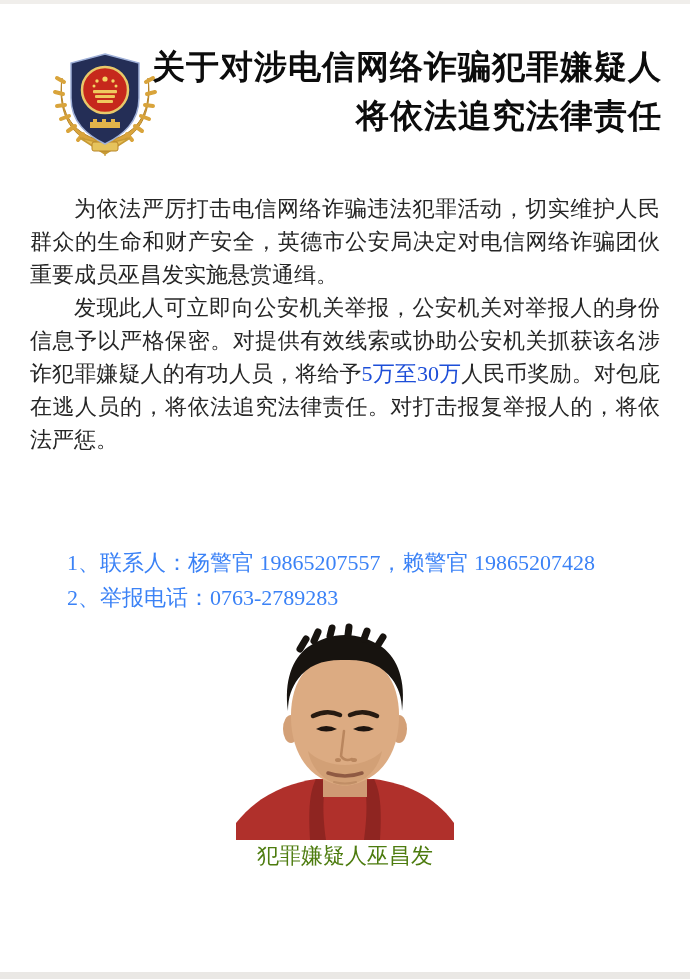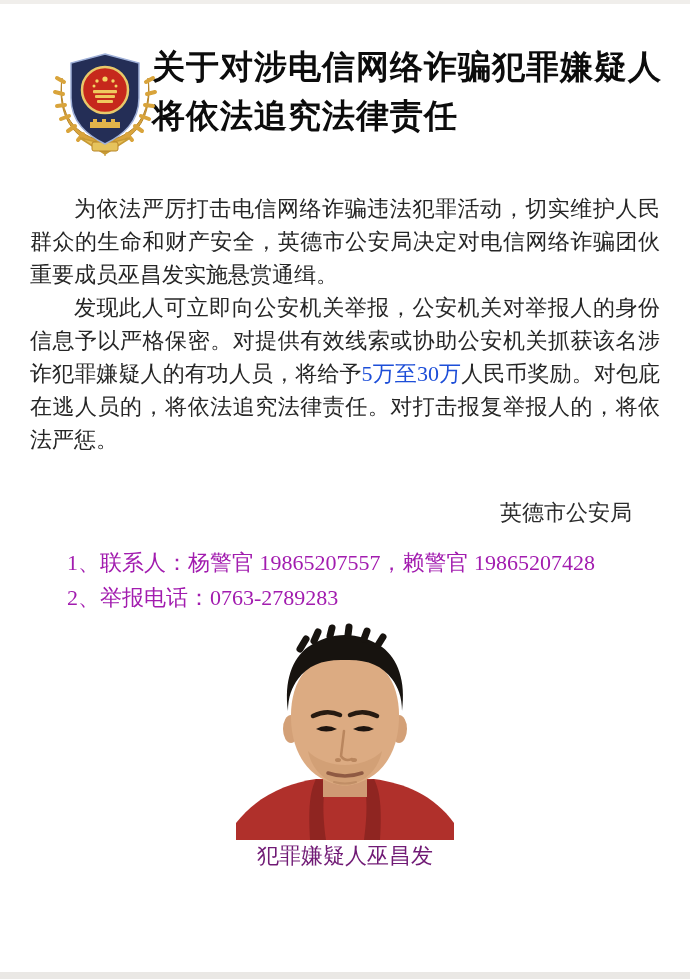--- a/index.html
+++ b/index.html
@@ -11,21 +11,21 @@
     color: #262626;
     overflow: hidden;
   }
   .top-strip   { position: absolute; top: 0; left: 0; right: 0; height: 4px; background: #f0eeeb; }
   .bottom-strip{ position: absolute; bottom: 0; left: 0; right: 0; height: 7px; background: #eae8e5; }
 
   .header { position: relative; padding-top: 42px; height: 142px; }
   .badge  { position: absolute; left: 50px; top: 42px; width: 110px; height: 114px; }
   .title  {
     margin-left: 152px; margin-right: 28px;
-    text-align: left;
+    text-align: right;
     font-family: "Liberation Sans", "DejaVu Sans", sans-serif;
     font-weight: 900;
     font-size: 33px;
     line-height: 49px;
     color: #0c0c0c;
     letter-spacing: 1px;
   }
 
   .content { padding: 0 30px; }
   p.para {
@@ -47,33 +47,33 @@
     color: #2c2c2c;
   }
   .signature .sig-inner { display: inline-block; text-align: center; }
 
   .contacts {
     margin-top: 14px;
     padding: 0 45px;
     list-style: none;
     font-size: 22px;
     line-height: 35px;
-    color: #a21caf;
+    color: #3b82f6;
   }
   .contacts li { text-indent: 1em; text-align: justify; }
 
   .photo-wrap { margin-top: 0px; text-align: center; line-height: 0; }
   .photo-svg  { width: 230px; height: 225px; }
 
   .caption {
     text-align: center;
     font-size: 22px;
     line-height: 28px;
     margin-top: 2px;
-    color: #701a75;
+    color: #4d7c0f;
   }
 </style>
 </head>
 <body>
 
 <div class="top-strip"></div>
 
 <div class="header">
   <svg class="badge" viewBox="0 0 110 114" aria-hidden="true">
 
@@ -105,21 +105,20 @@
   </div>
 </div>
 
 <div class="content">
   <p class="para first">为依法严厉打击电信网络诈骗违法犯罪活动，切实维护人民群众的生命和财产安全，英德市公安局决定对电信网络诈骗团伙重要成员巫昌发实施悬赏通缉。</p>
   <p class="para"><span>发现此人可立即向公安机关举报，公安机关对举报人的身份信息予以严格保密。对提供有效线索或协助公安机关抓获该名涉诈犯罪嫌疑人的有功人员，将给予</span><span class="reward">5万至30万</span><span>人民币奖励。对包庇在逃人员的，将依法追究法律责任。对打击报复举报人的，将依法严惩。</span></p>
 </div>
 
 <div class="signature">
   <div class="sig-inner">
-    <div>英德市公安局</div>
   </div>
 </div>
 
 <ul class="contacts">
   <li>1、联系人：杨警官 19865207557，赖警官 19865207428</li>
   <li>2、举报电话：0763-2789283</li>
 </ul>
 
 <div class="photo-wrap">
   <svg class="photo-svg" viewBox="0 0 230 225" aria-hidden="true">

